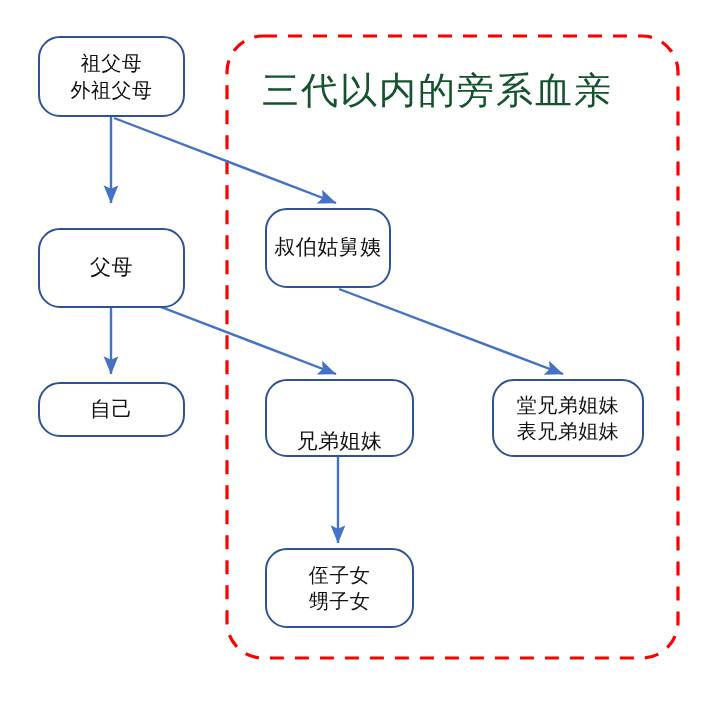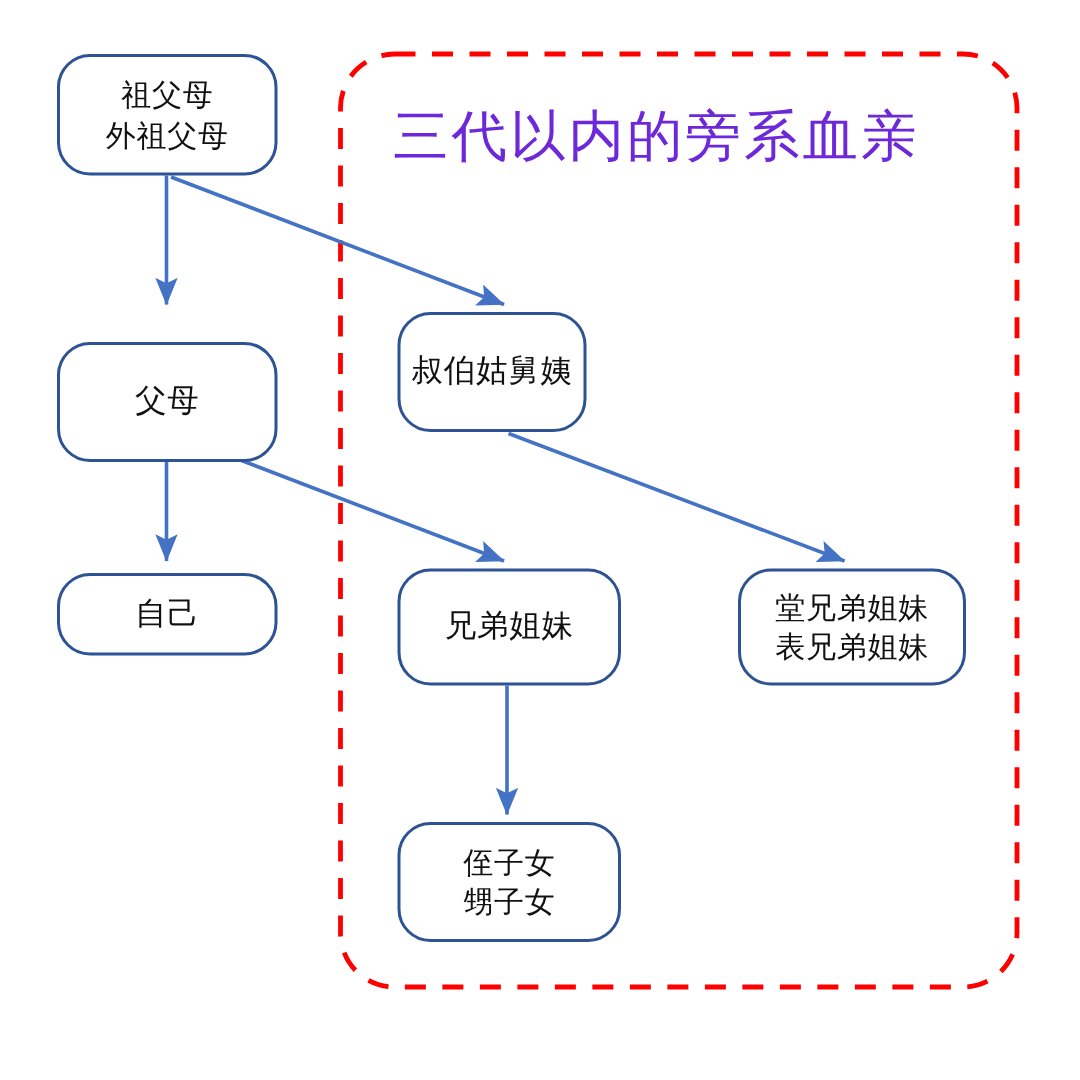--- a/index.html
+++ b/index.html
@@ -45,21 +45,21 @@
     letter-spacing: 0.5px;
     white-space: pre-line;
     font-family: "DejaVu Sans", "Liberation Sans", sans-serif;
   }
   .node-label.two-line {
     font-size: 20px;
     line-height: 1.32;
   }
   #region-title {
     position: absolute;
-    color: #6d28d9;
+    color: #14532d;
     font-size: 37px;
     line-height: 1;
     letter-spacing: 2px;
     white-space: nowrap;
     z-index: 4;
     font-family: "DejaVu Sans", "Liberation Sans", sans-serif;
   }
 </style>
 </head>
 <body>
@@ -100,21 +100,21 @@
   </div>
 
   <div class="node" style="left:265px; top:208px; width:126px; height:80px;">
     <span class="node-label">叔伯姑舅姨</span>
   </div>
 
   <div class="node" style="left:38px; top:382px; width:147px; height:55px;">
     <span class="node-label">自己</span>
   </div>
 
-  <div class="node" style="left:265px; top:379px; width:149px; height:78px;">
+  <div class="node" style="left:265px; top:379px; width:149px; height:78px;align-items:flex-end;">
     <span class="node-label">兄弟姐妹</span>
   </div>
 
   <div class="node" style="left:492px; top:379px; width:152px; height:78px;">
     <span class="node-label two-line">堂兄弟姐妹
 表兄弟姐妹</span>
   </div>
 
   <div class="node" style="left:265px; top:548px; width:149px; height:80px;">
     <span class="node-label two-line">侄子女

